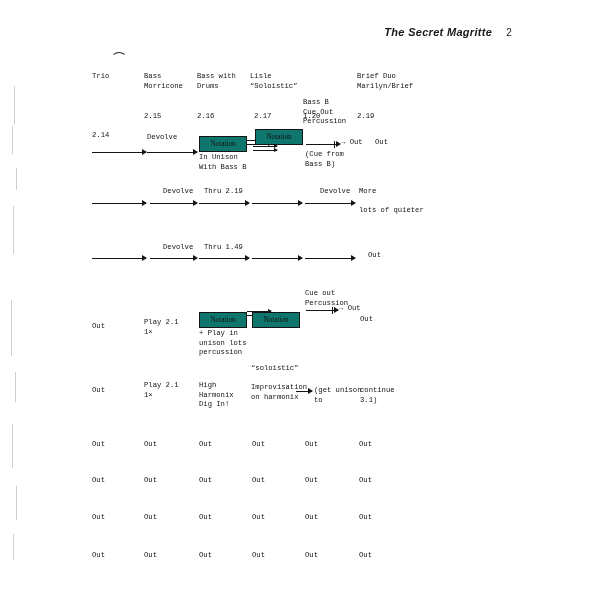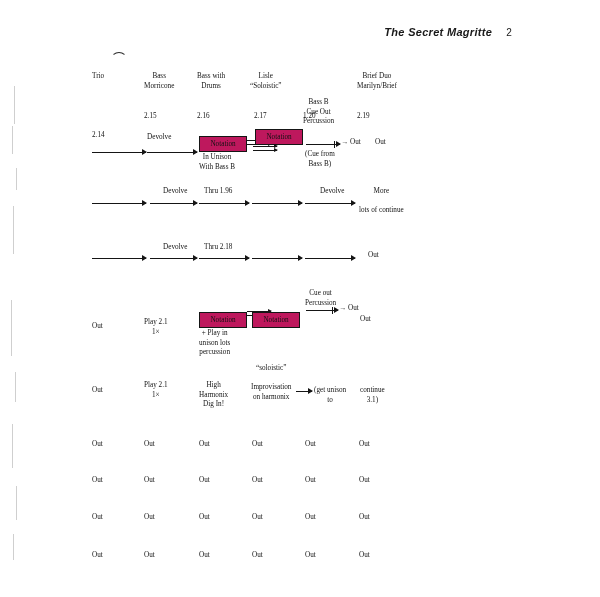--- a/index.html
+++ b/index.html
@@ -66,24 +66,23 @@
     position: absolute;
     left: 0;
     top: 0;
     width: 600px;
     height: 597px;
   }
   .cell {
     position: absolute;
     font-size: 7.2px;
     line-height: 9.6px;
-    font-family: Liberation Serif, serif;
+    font-family: Liberation Mono, monospace;
     white-space: pre-line;
     color: #121212;
-    text-align: center;
   }
   .colhead {
     font-size: 7.2px;
     line-height: 9.6px;
   }
   .arrow {
     position: absolute;
     height: 7px;
   }
   .arrow .shaft {
@@ -113,21 +112,21 @@
     background: #151515;
   }
   .box {
     position: absolute;
     border: 1px solid #151515;
     font-size: 7.2px;
     line-height: 9px;
     text-align: center;
     font-family: "Liberation Serif", serif;
     color: #121212;
-    background: #be185d;
+    background: #0f766e;
     display: flex;
     align-items: center;
     justify-content: center;
   }
   .dbl {
     position: absolute;
     height: 8px;
   }
   .dbl .s1, .dbl .s2 {
     position: absolute;
@@ -245,48 +244,48 @@
 
     <div class="arrow" style="left:92px;  top:200px; width:54px;">
       <div class="shaft"></div>
         <div class="head"></div>
     </div>
     <div class="cell" style="left:163px; top:187px;">Devolve</div>
     <div class="arrow" style="left:150px; top:200px; width:47px;">
       <div class="shaft"></div>
         <div class="head"></div>
     </div>
-    <div class="cell" style="left:204px; top:187px;">Thru 1.96</div>
+    <div class="cell" style="left:204px; top:187px;">Thru 2.19</div>
     <div class="arrow" style="left:199px; top:200px; width:50px;">
       <div class="shaft"></div>
         <div class="head"></div>
     </div>
     <div class="arrow" style="left:252px; top:200px; width:50px;">
       <div class="shaft"></div>
         <div class="head"></div>
     </div>
     <div class="cell" style="left:320px; top:187px;">Devolve</div>
     <div class="arrow" style="left:305px; top:200px; width:50px;">
       <div class="shaft"></div>
         <div class="head"></div>
     </div>
     <div class="cell" style="left:359px; top:187px;">More
 
-lots of continue</div>
+lots of quieter</div>
 
     <div class="arrow" style="left:92px;  top:255px; width:54px;">
       <div class="shaft"></div>
         <div class="head"></div>
     </div>
     <div class="cell" style="left:163px; top:243px;">Devolve</div>
     <div class="arrow" style="left:150px; top:255px; width:47px;">
       <div class="shaft"></div>
         <div class="head"></div>
     </div>
-    <div class="cell" style="left:204px; top:243px;">Thru 2.18</div>
+    <div class="cell" style="left:204px; top:243px;">Thru 1.49</div>
     <div class="arrow" style="left:199px; top:255px; width:50px;">
       <div class="shaft"></div>
         <div class="head"></div>
     </div>
     <div class="arrow" style="left:252px; top:255px; width:50px;">
       <div class="shaft"></div>
         <div class="head"></div>
     </div>
     <div class="arrow" style="left:305px; top:255px; width:50px;">
       <div class="shaft"></div>

